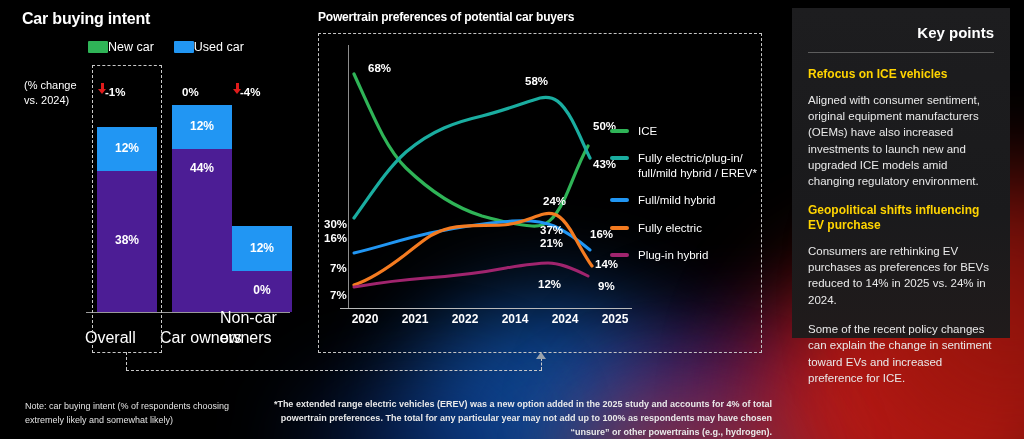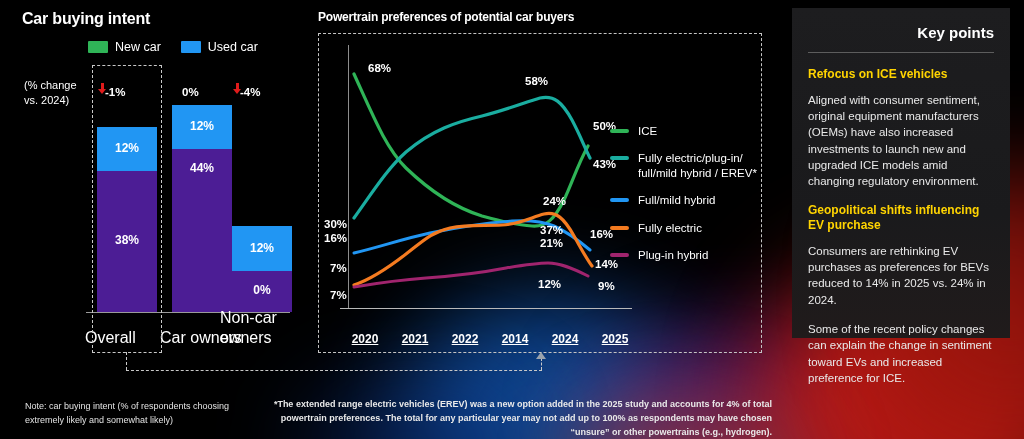--- a/index.html
+++ b/index.html
@@ -17,21 +17,21 @@
   .g4 { left:880px; top:170px; width:260px; height:260px; background:rgba(150,20,12,.75); }
   .g5 { left:560px; top:400px; width:240px; height:140px; background:rgba(200,80,20,.45); }
   .g6 { left:300px; top:380px; width:220px; height:130px; background:rgba(10,40,110,.55); }
 
   #root { position:absolute; inset:0; z-index:2; }
 
   
   #bar-panel { position:absolute; left:0; top:0; width:300px; height:380px; }
   #bar-title { position:absolute; left:22px; top:10px; font-size:16px; font-weight:bold; letter-spacing:-.2px; }
   #bar-legend { position:absolute; left:88px; top:40px; display:flex; gap:20px; align-items:center; font-size:12.5px; }
-  .lg { display:flex; align-items:center; gap:7px; }
+  .lg { display:flex; align-items:center; }
   .sw { width:20px; height:12px; border-radius:1px; display:block; }
 
   #pct-label { position:absolute; left:24px; top:78px; width:66px; font-size:11px; font-weight:normal; line-height:1.35; }
 
   #bars { position:absolute; left:0; top:0; width:300px; height:380px; }
   .chg { position:absolute; top:86px; font-size:11.5px; font-weight:bold; display:flex; align-items:center; gap:3px; }
   .arrow-dn { width:0; height:0; display:inline-block; position:relative; }
   .arrow-dn i { display:block; width:3px; height:7px; background:#e01b1b; position:absolute; left:-1.5px; top:-9px; }
   .arrow-dn b { display:block; width:0; height:0; border-left:4px solid transparent; border-right:4px solid transparent;
                 border-top:5px solid #e01b1b; position:absolute; left:-4px; top:-3px; }
@@ -53,21 +53,21 @@
                     border-left:5px solid transparent; border-right:5px solid transparent; border-bottom:7px solid #9aa3ad; }
 
   
   #line-panel { position:absolute; left:310px; top:0; width:470px; height:390px; }
   #line-title { position:absolute; left:8px; top:10px; font-size:12px; font-weight:bold; letter-spacing:-.2px; white-space:nowrap; }
   #line-dash-box { position:absolute; left:8px; top:33px; width:444px; height:320px; border:1px dashed #c4c4c4; }
   #plot { position:absolute; left:30px; top:40px; width:300px; height:268px; }
   #plot svg { display:block; }
   .vlabel { position:absolute; font-size:11.5px; font-weight:bold; color:#fff; white-space:nowrap; }
   #xaxis { position:absolute; left:30px; top:308px; width:292px; height:1px; background:#b9b9b9; }
-  #xticks { position:absolute; left:30px; top:332px; width:300px; display:flex;text-decoration:underline; }
+  #xticks { position:absolute; left:30px; top:312px; width:300px; display:flex; }
   #xticks div { width:52px; text-align:center; font-size:12px; font-weight:bold; }
   #yaxis { position:absolute; left:38px; top:45px; width:1px; height:263px; background:#8d8d8d; }
 
   #line-legend { position:absolute; left:300px; top:124px; width:170px; font-size:11.5px; }
   .llg { display:flex; align-items:flex-start; gap:9px; margin-bottom:13px; line-height:1.25; }
   .lsw { width:19px; height:4px; border-radius:2px; margin-top:5px; flex:0 0 19px; }
 
   
   #key-panel { position:absolute; left:792px; top:8px; width:218px; height:330px;
                background:linear-gradient(180deg,#1d1d1f 0%, #1a1a1c 62%, #201b1b 100%);

